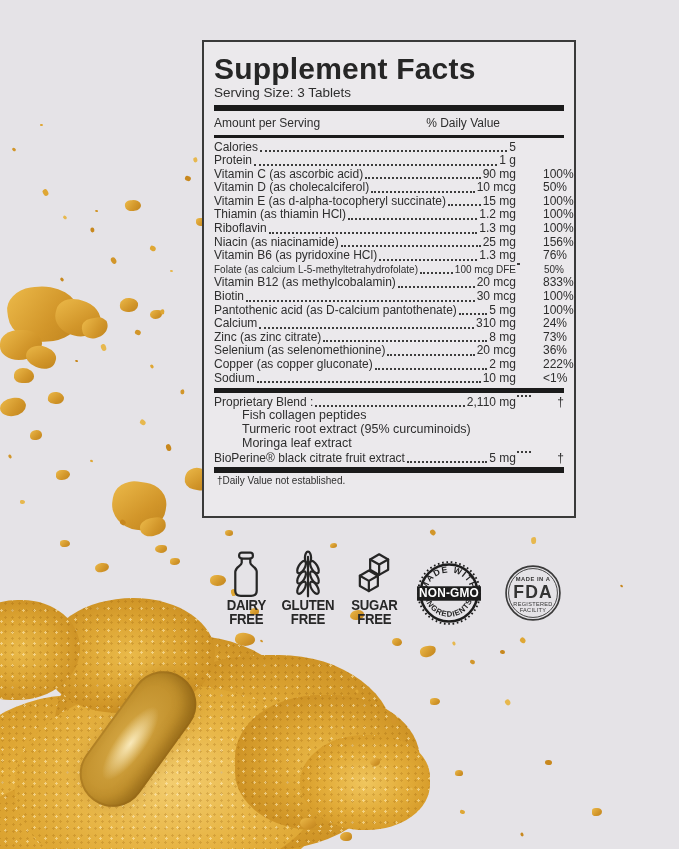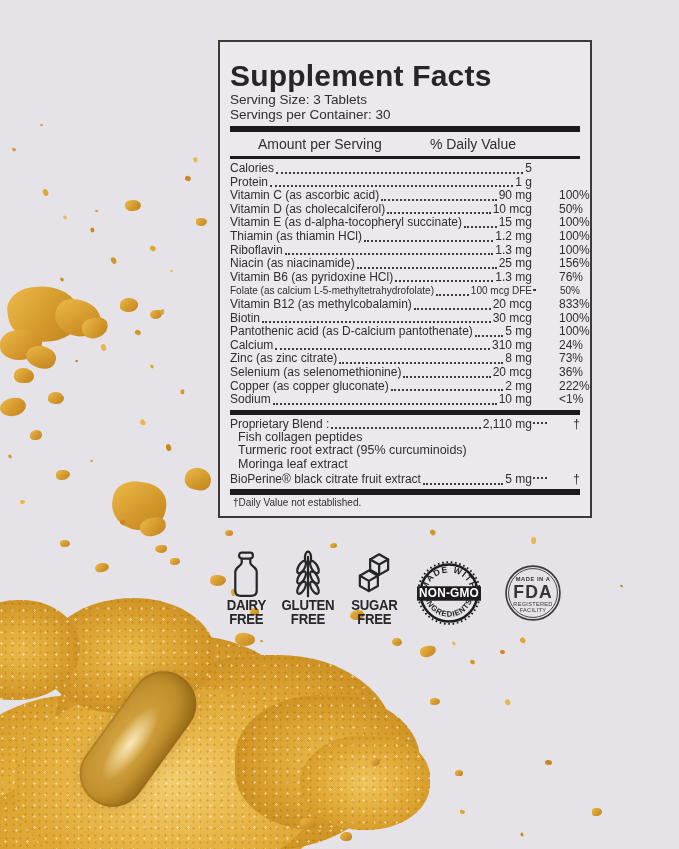--- a/index.html
+++ b/index.html
@@ -21,41 +21,41 @@
   .speck { position:absolute; }
 
   .tablet { position:absolute; left:62px; top:706px; width:152px; height:66px;
     border-radius:36px; transform:rotate(-54deg); z-index:2;
     background:radial-gradient(ellipse at 45% 40%, #d8ab48 0%, #c3922e 55%, #a87b1d 100%);
     box-shadow: inset 0 0 0 2px rgba(150,100,20,.35), inset -4px -8px 14px rgba(110,70,8,.45), 0 0 16px rgba(170,115,25,.35); }
   .tablet::after { content:''; position:absolute; left:16%; top:22%; width:58%; height:44%;
     border-radius:50%; background:radial-gradient(closest-side, rgba(255,244,205,.85), rgba(255,244,205,0)); }
 
   
-  .panel { position:absolute; left:218px; top:40px; width:374px; height:478px; z-index:3;
-    background:#ebe9ec; border:2px solid #3a3a3a; padding:16px 10px 0; overflow:hidden; }
+  .panel { position:absolute; left:202px; top:40px; width:374px; height:478px; z-index:3;
+    background:#ebe9ec; border:2px solid #3a3a3a; padding:9px 10px 0; overflow:hidden; }
   .sf-title { font-size:30px; line-height:35px; font-weight:600; letter-spacing:.2px; color:#262626; }
   .sf-serving { font-size:13.5px; line-height:14.5px; }
   .bar { background:#1b1b1b; }
   .bar.thick  { height:6px; margin:4px 0 2px; }
   .bar.medium { height:3px; margin:2px 0 3px; }
   .bar.mid2   { height:5px; margin:3px 0 2px; }
   .bar.bottom { height:6px; margin:2px 0 1px; }
-  .sf-header { display:flex; font-size:14px; line-height:17px; padding:2px 0 1px;margin-left:28px; }
+  .sf-header { display:flex; font-size:12px; line-height:17px; padding:2px 0 1px; }
   .sf-header .right { margin-left:auto; margin-right:64px; }
 
   .sf-row { display:flex; align-items:flex-end; font-size:12px; line-height:13.6px; white-space:nowrap; }
   .sf-row .dots  { flex:1; border-bottom:2px dotted #3c3c3c; margin:0 2px 2px; min-width:6px; }
-  .sf-row .dvbox { display:flex; align-items:center; width:48px;gap:25px; }
+  .sf-row .dvbox { display:flex; align-items:flex-start; width:48px;gap:25px; }
   .sf-row .dots2 { flex:1; border-bottom:2px dotted #3c3c3c; margin:0 1px 2px; }
   .sf-row .dv    { text-align:right; }
   .sf-row.small  { font-size:10px; line-height:13.6px; }
   .sf-row .dvbox.hide-dots .dots2 { visibility:hidden; }
 
-  .blend-ingredients .ingredient { font-size:12.5px; line-height:13.8px; margin-left:8px; white-space:nowrap; }
+  .blend-ingredients .ingredient { font-size:12.5px; line-height:13.8px; margin-left:28px; white-space:nowrap; }
   .footnote { font-size:10px; line-height:13px; padding-left:3px; }
 
   
   .badges { position:absolute; left:218px; top:548px; width:380px; height:100px; z-index:3; }
   .badge { position:absolute; display:flex; flex-direction:column; align-items:center; width:64px; }
   .badge .iconbox { height:50px; display:flex; align-items:flex-end; justify-content:center; }
   .badge-label { font-weight:bold; font-size:15px; line-height:14px; letter-spacing:-.3px;
     color:#272727; text-align:center; transform:scaleX(.88); }
   .seal { position:absolute; }
   svg .ink { stroke:#262626; fill:none; stroke-width:2.6; stroke-linejoin:round; stroke-linecap:round; }
@@ -150,21 +150,20 @@
       <div class="speck" style="left: 355px; top: 690px; width: 4px; height: 3px; background: rgb(223, 167, 52); border-radius: 40% 60% 55% 45%; transform: rotate(72deg);"></div>
       <div class="speck" style="left: 470px; top: 660px; width: 5px; height: 3.75px; background: rgb(210, 150, 42); border-radius: 50%; transform: rotate(19deg);"></div>
       <div class="speck" style="left: 505px; top: 700px; width: 6px; height: 4.5px; background: rgb(231, 184, 78); border-radius: 40% 60% 55% 45%; transform: rotate(56deg);"></div>
       <div class="speck" style="left: 545px; top: 760px; width: 7px; height: 5.25px; background: rgb(200, 136, 30); border-radius: 50%; transform: rotate(3deg);"></div>
     </div>
   <div class="tablet"></div>
 
   <div class="panel">
     <div class="sf-title">Supplement Facts</div>
     <div class="sf-serving">Serving Size: 3 Tablets</div>
-    <div class="sf-serving">Servings per Container: 30</div>
     <div class="bar thick"></div>
     <div class="sf-header">
       <span>Amount per Serving</span>
       <span class="right">% Daily Value</span>
     </div>
     <div class="bar medium"></div>
 
     <div class="sf-rows">
 
         <div class="sf-row">

